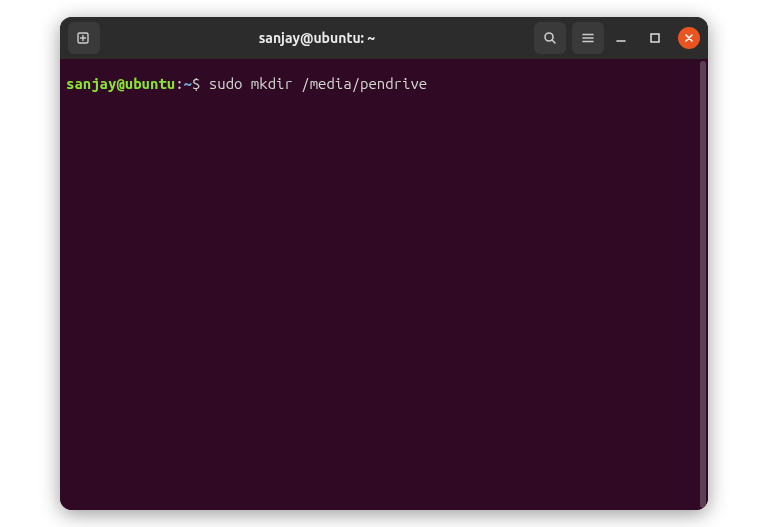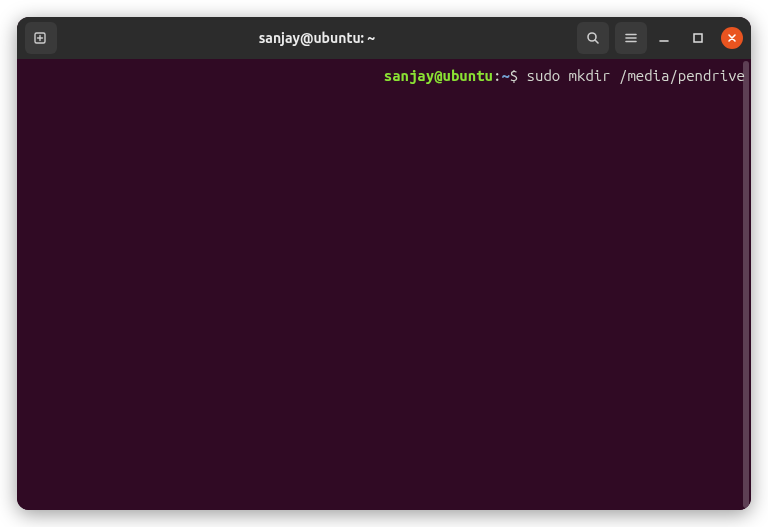--- a/index.html
+++ b/index.html
@@ -6,21 +6,21 @@
     body {
       width: 768px;
       height: 527px;
       background: #fff;
       display: flex;
       align-items: center;
       justify-content: center;
       font-family: "Ubuntu Mono", "DejaVu Sans Mono", monospace;
     }
     .window {
-      width: 734px;
+      width: 648px;
       height: 493px;
       background: #2c001e;
       border-radius: 12px;
       overflow: hidden;
       box-shadow: 0 4px 20px rgba(0,0,0,0.4);
       display: flex;
       flex-direction: column;
       position: relative;
     }
     .titlebar {
@@ -72,27 +72,26 @@
       background: #e95420;
       display: flex;
       align-items: center;
       justify-content: center;
       cursor: pointer;
     }
     .close-btn svg { width: 10px; height: 10px; }
     .terminal-body {
       flex: 1;
       background: #300a24;
-      padding: 8px 6px;
+      padding: 16px 6px;
       color: #d3d7cf;
       font-size: 15px;
       line-height: 1.2;
       overflow: hidden;
       position: relative;
-      text-align: right;
     }
     .scrollbar {
       position: absolute;
       right: 2px;
       top: 2px;
       bottom: 2px;
       width: 6px;
       background: rgba(255,255,255,0.22);
       border-radius: 3px;
     }

